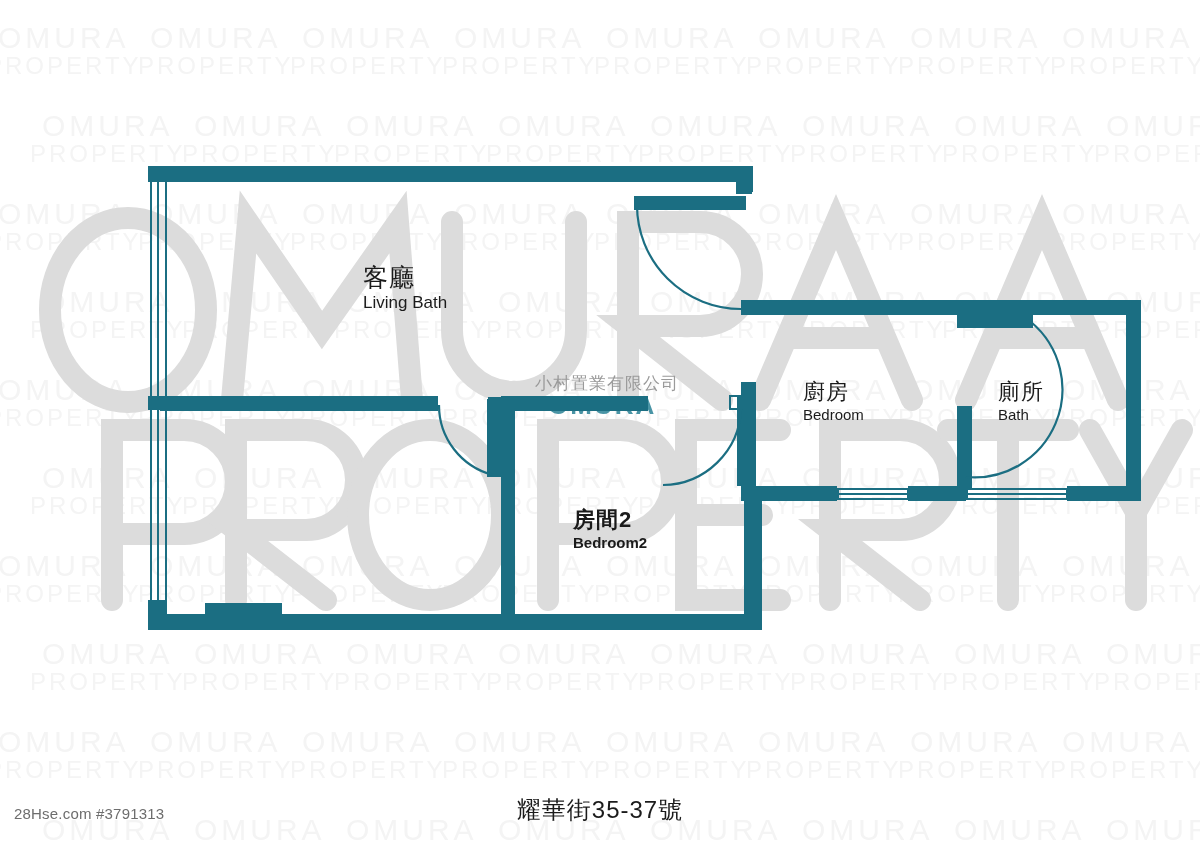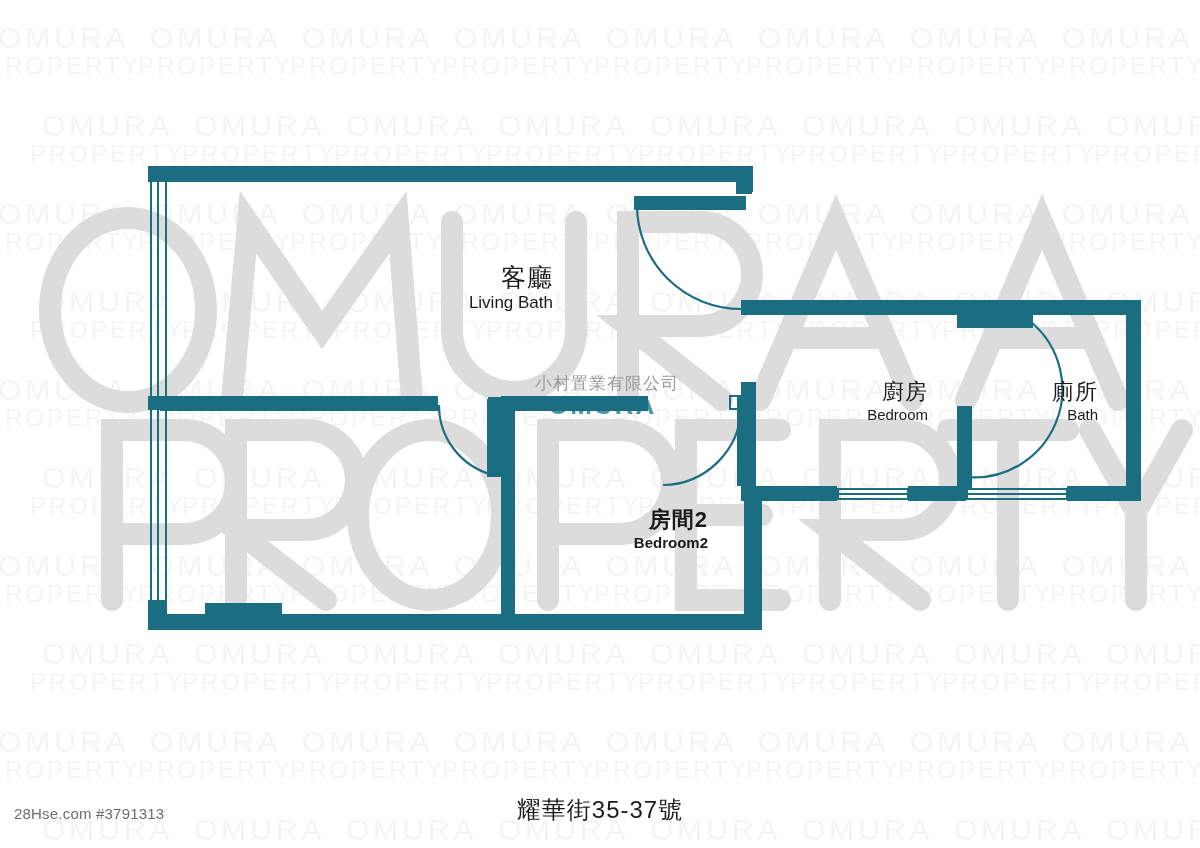--- a/index.html
+++ b/index.html
@@ -26,21 +26,21 @@
   .wm-tile .l2{display:block;font-size:24px;letter-spacing:3px;}
 
   
   .ghost{position:absolute;inset:0;z-index:2;pointer-events:none;}
 
   
   #plan{position:absolute;left:0;top:0;z-index:3;}
 
   
   .room{
-    position:absolute;z-index:5;text-align:right;color:#222;
+    position:absolute;z-index:5;text-align:left;color:#222;
     pointer-events:none;
   }
   .room .cn{display:block;font-size:25px;line-height:30px;letter-spacing:1px;color:#1b1b1b;}
   .room .en{display:block;font-size:17px;line-height:22px;color:#1b1b1b;}
   .room.small .cn{font-size:22px;line-height:27px;}
   .room.small .en{font-size:15px;line-height:20px;}
 
   
   .agency{
     position:absolute;z-index:4;

